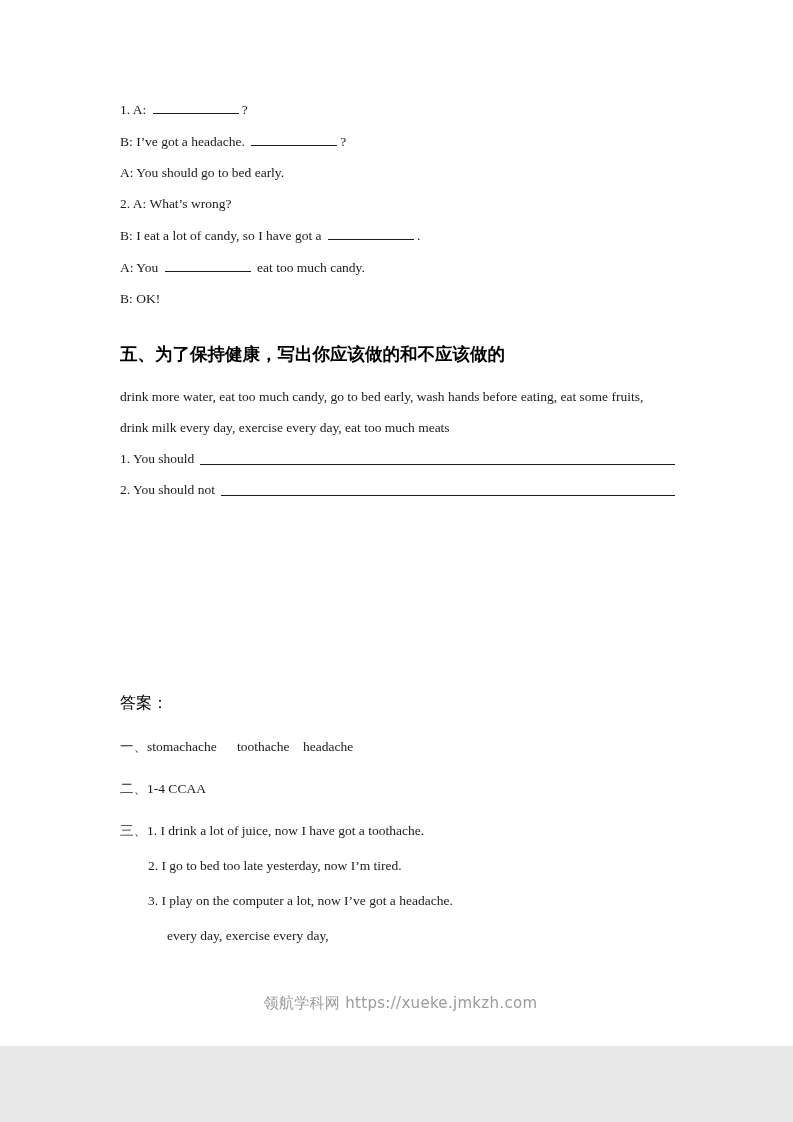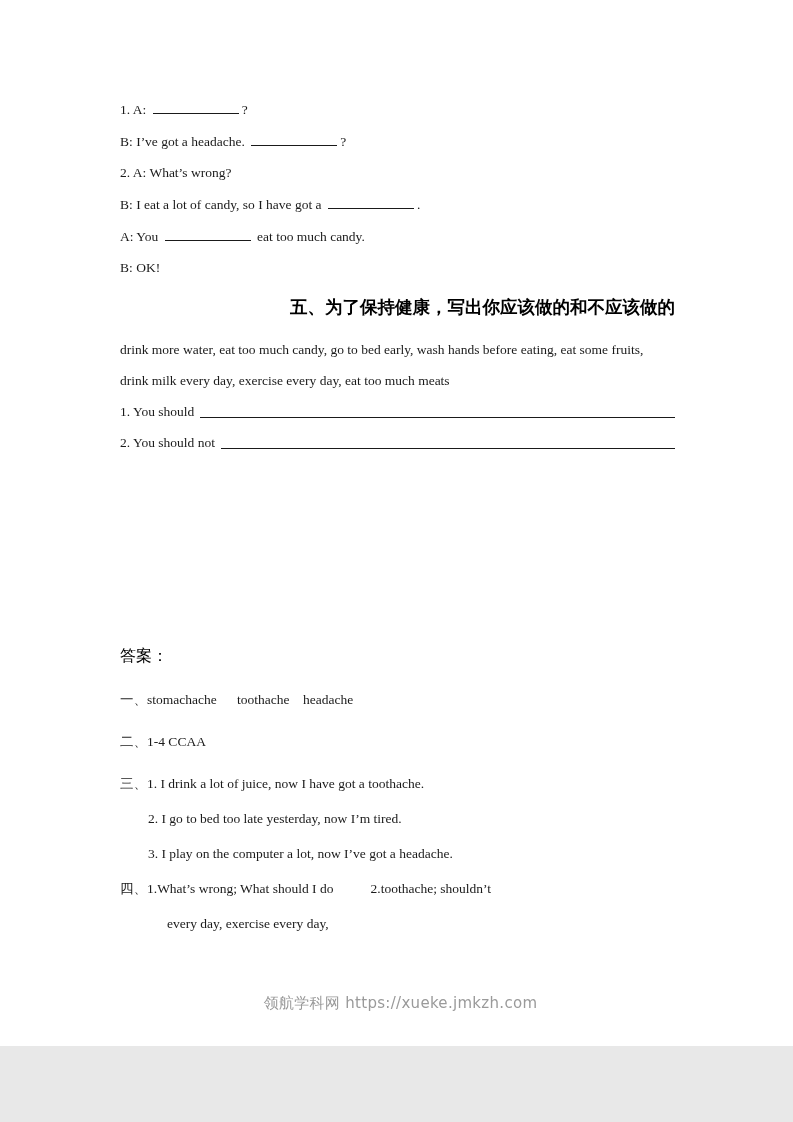--- a/index.html
+++ b/index.html
@@ -41,23 +41,22 @@
     flex:1;
     height:1px;
     align-self:flex-end;
     margin:0 0 3px 6px;
   }
   .cn-heading{
     font-family:"DejaVu Sans","Liberation Sans",sans-serif;
     font-weight:bold;
     font-size:17.5px;
     line-height:24px;
-    margin:18px 0 22px 0;
+    margin:34px 0 22px 0;
     color:#000;
-    text-align:right;
   }
   .answers-heading{
     font-family:"DejaVu Sans","Liberation Sans",sans-serif;
     font-weight:normal;
     font-size:16px;
     line-height:22px;
     margin:193px 0 24px 0;
     color:#000;
   }
   .ans{
@@ -82,20 +81,21 @@
 </style>
 </head>
 <body>
 
 <div class="page">
   <div class="content">
 
     <div id="dialogue">
         <div class="line"><span>1. A: </span><span class="blank s"></span><span>?</span></div>
         <div class="line"><span>B: I’ve got a headache. </span><span class="blank s"></span><span>?</span></div>
+        <div class="line"><span>A: You should go to bed early.</span></div>
         <div class="line"><span>2. A: What’s wrong?</span></div>
         <div class="line"><span>B: I eat a lot of candy, so I have got a </span><span class="blank s"></span><span>.</span></div>
         <div class="line"><span>A: You </span><span class="blank s"></span><span> eat too much candy.</span></div>
         <div class="line"><span>B: OK!</span></div>
       </div>
 
     <div class="cn-heading">五、为了保持健康，写出你应该做的和不应该做的</div>
 
     <div id="wordbank">
         <div class="line">drink more water, eat too much candy, go to bed early, wash hands before eating, eat some fruits,</div>
@@ -114,20 +114,19 @@
       </div>
 
     <div class="answers-heading">答案：</div>
 
     <div id="answers">
         <div class="ans">一、stomachache      toothache    headache</div>
         <div class="ans gap">二、1-4 CCAA</div>
         <div class="ans gap">三、1. I drink a lot of juice, now I have got a toothache.</div>
         <div class="ans ind1">2. I go to bed too late yesterday, now I’m tired.</div>
         <div class="ans ind1">3. I play on the computer a lot, now I’ve got a headache.</div>
-        <div class="ans">四、1.What’s wrong; What should I do           2.toothache; shouldn’t</div>
         <div class="ans ind2">every day, exercise every day,</div>
       </div>
 
   </div>
 
   <div class="footer">领航学科网 https://xueke.jmkzh.com</div>
 </div>
 
 </body></html>

